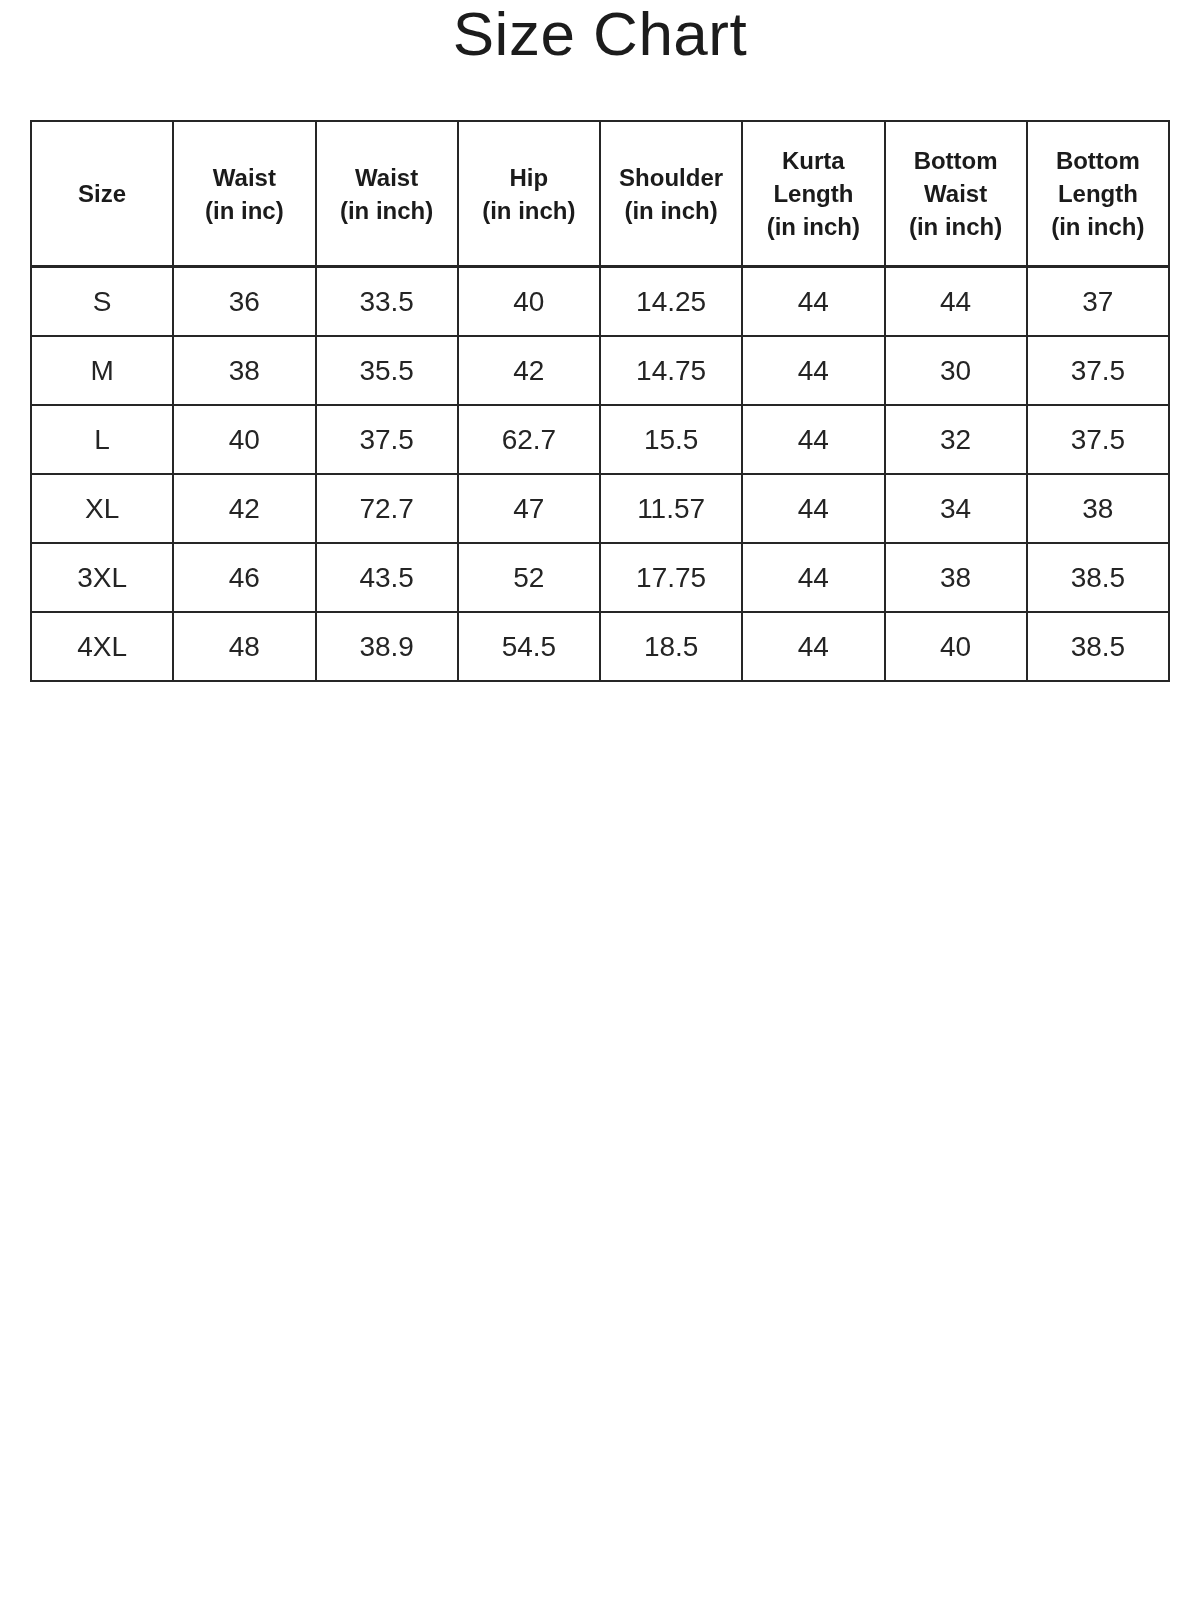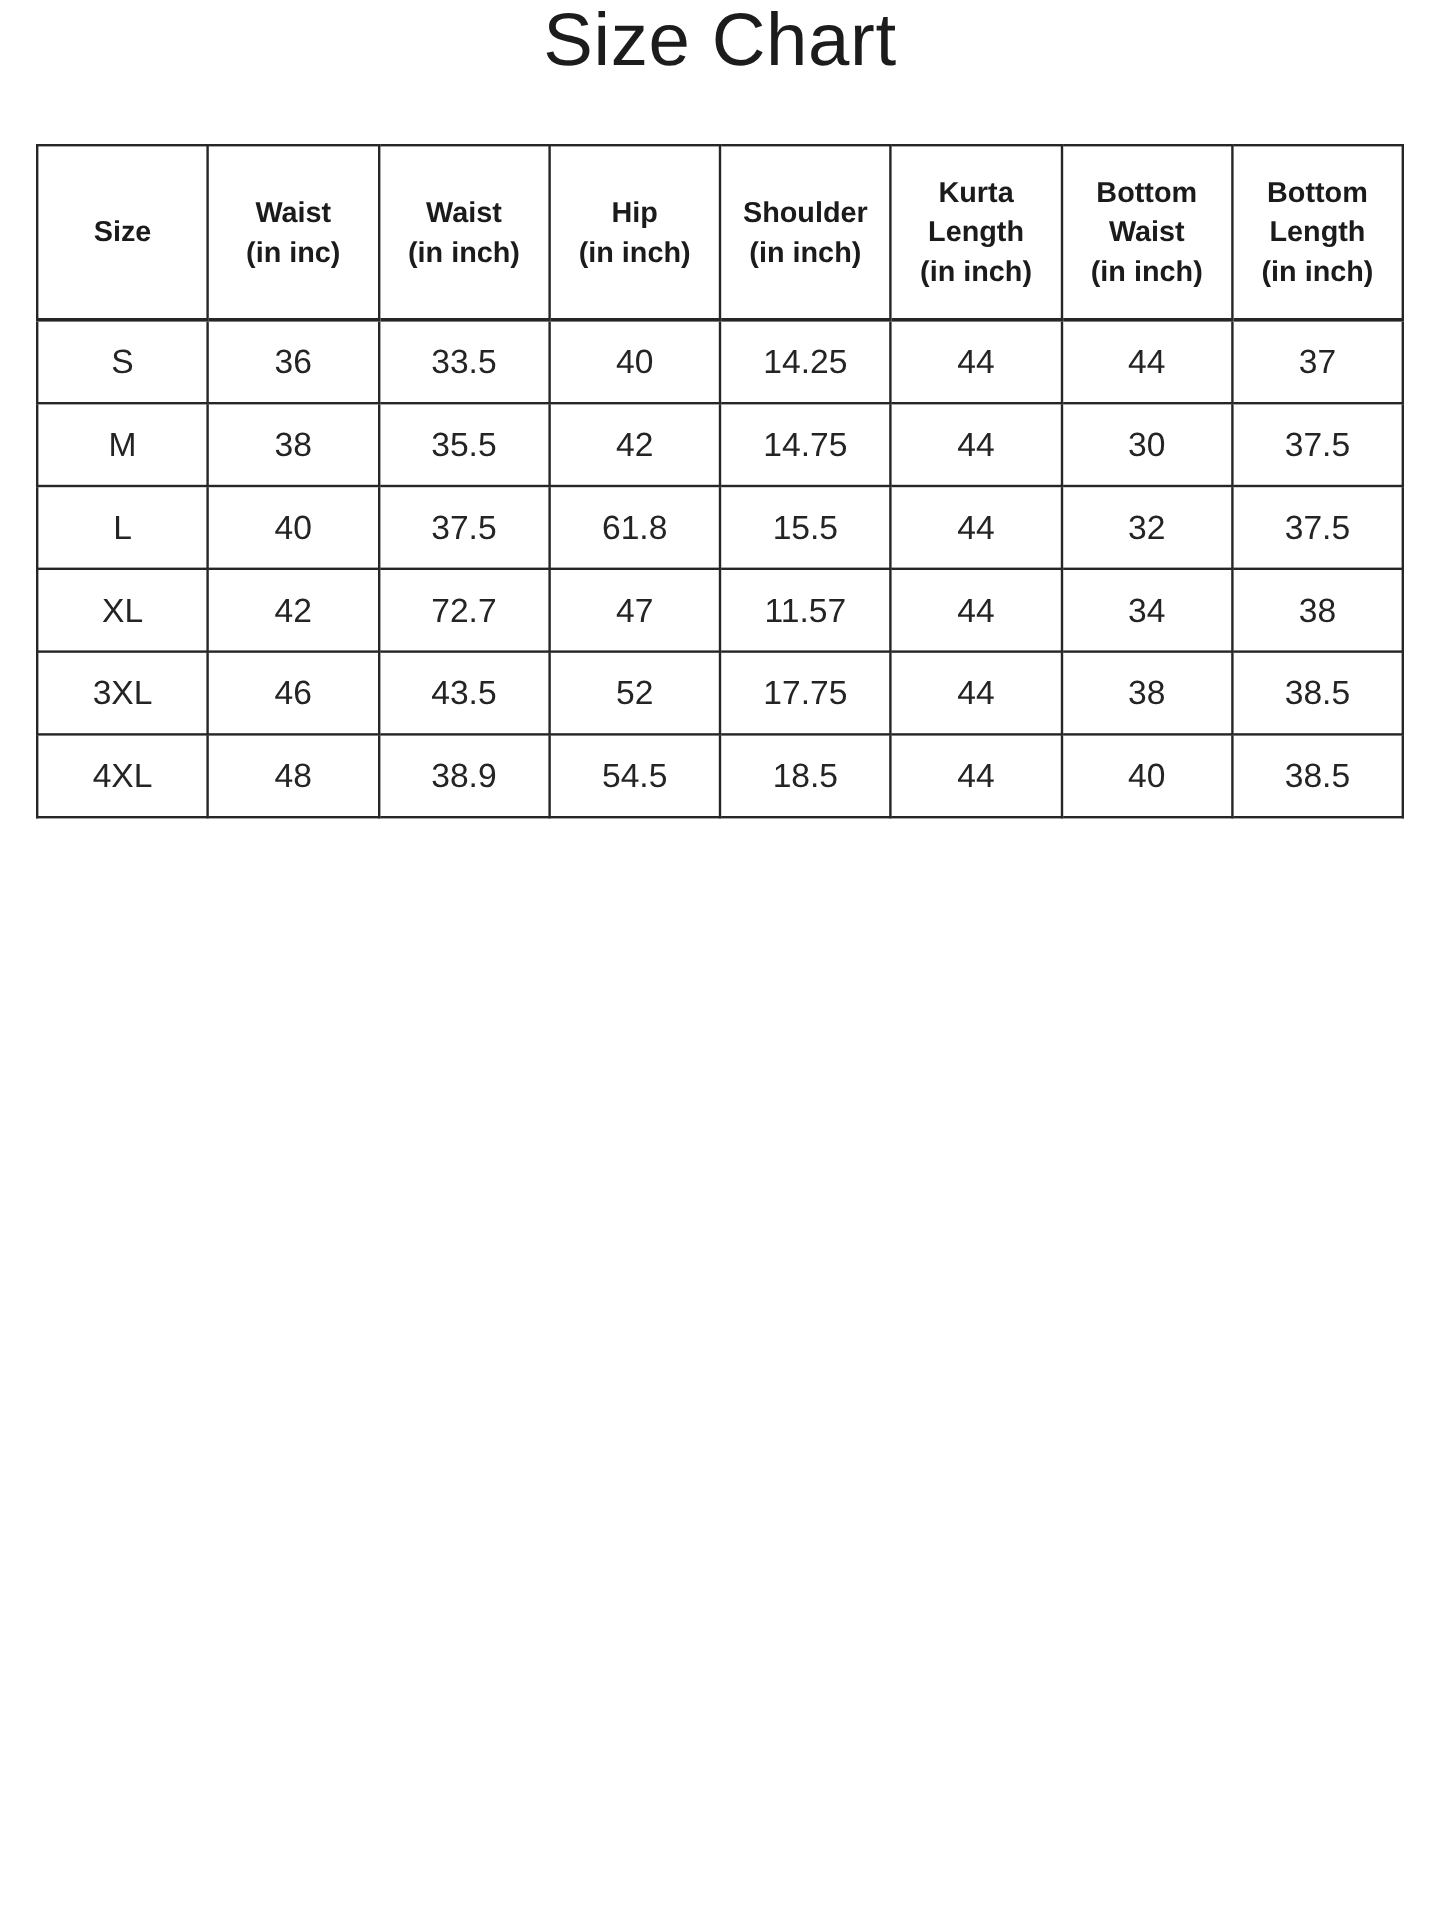--- a/index.html
+++ b/index.html
@@ -103,21 +103,21 @@
         <td>42</td>
         <td>14.75</td>
         <td>44</td>
         <td>30</td>
         <td>37.5</td>
       </tr>
       <tr>
         <td>L</td>
         <td>40</td>
         <td>37.5</td>
-        <td>61.8</td>
+        <td>62.7</td>
         <td>15.5</td>
         <td>44</td>
         <td>32</td>
         <td>37.5</td>
       </tr>
       <tr>
         <td>XL</td>
         <td>42</td>
         <td>72.7</td>
         <td>47</td>

